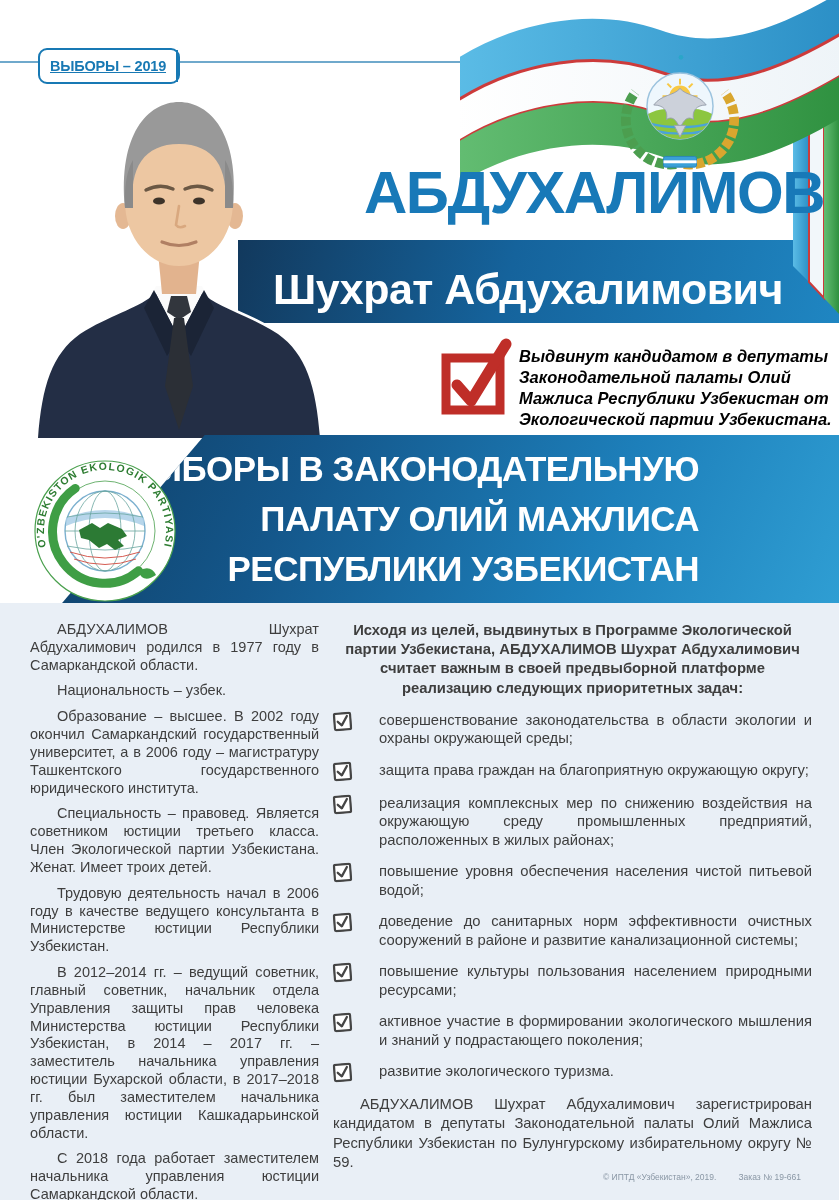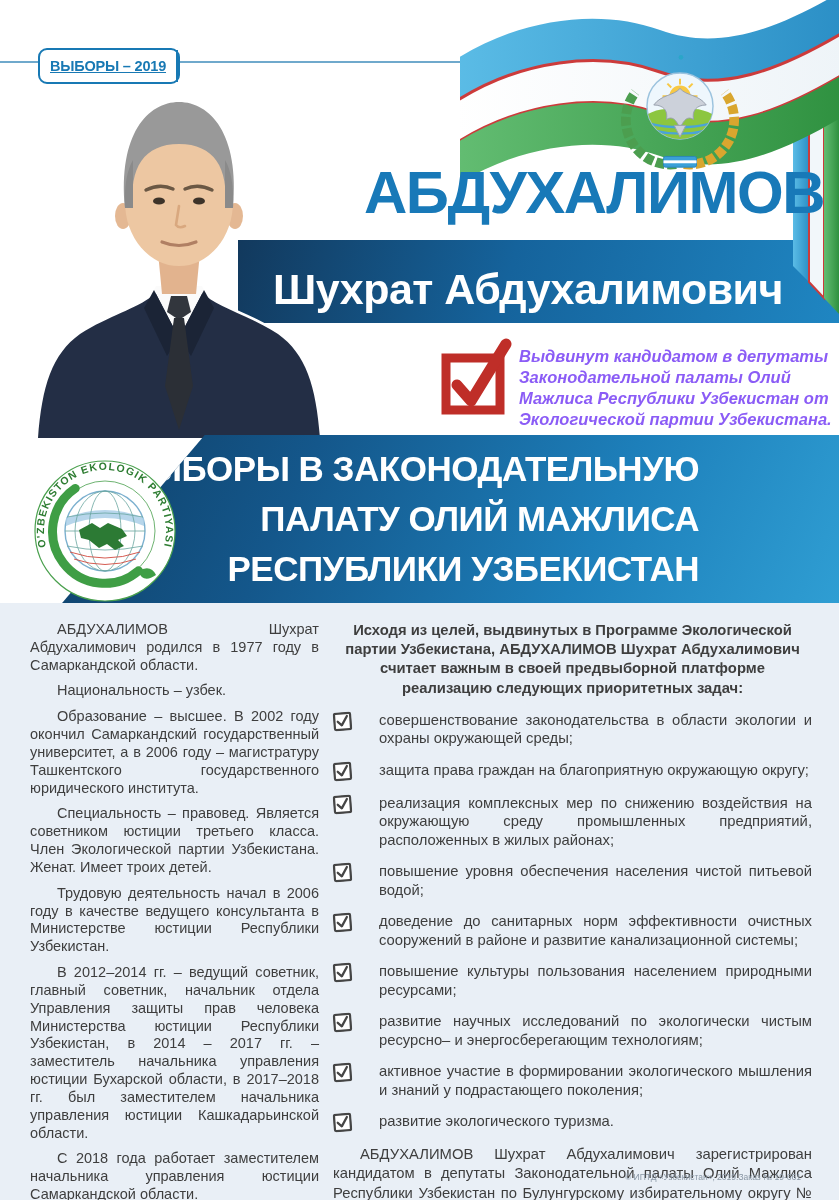--- a/index.html
+++ b/index.html
@@ -30,21 +30,21 @@
   .name-band .given{
     display:block;text-align:right;padding-right:56px;color:#fff;font-weight:bold;
     font-size:43px;line-height:83px;letter-spacing:-0.5px;white-space:nowrap;margin-top:8px;
   }
   .photo{position:absolute;left:28px;top:86px;width:302px;height:352px;z-index:3;
     filter:drop-shadow(2px 0 0 #fff) drop-shadow(-2px 0 0 #fff) drop-shadow(0 2px 0 #fff) drop-shadow(0 -2px 0 #fff);}
   
   .red-check{position:absolute;left:440px;top:336px;width:72px;height:80px;z-index:2;}
   .nomination-text{
     position:absolute;left:519px;top:346px;width:318px;z-index:2;
-    font-size:16.5px;font-weight:bold;font-style:italic;color:#8b5cf6;line-height:1.27;
+    font-size:16.5px;font-weight:bold;font-style:italic;color:#000000;line-height:1.27;
   }
   
   .banner{
     position:absolute;left:0;top:435px;width:100%;height:168px;z-index:4;
     background:linear-gradient(115deg,#0e3a5f 0%,#14578b 35%,#1d7fba 70%,#2f9ed3 100%);
     -webkit-clip-path:polygon(24.4% 0,100% 0,100% 100%,7.4% 100%);
     clip-path:polygon(24.4% 0,100% 0,100% 100%,7.4% 100%);
   }
   .banner .lines{padding:9px 140px 0 0;text-align:right;color:#fff;font-weight:bold;
     font-size:35px;line-height:50px;letter-spacing:-0.5px;}
@@ -59,21 +59,21 @@
   .col-right{position:absolute;left:333px;top:621px;width:479px;z-index:1;font-size:14.8px;color:#3e3e3e;}
   .intro{margin:0 0 13px 0;font-weight:bold;text-align:center;line-height:1.3;}
   ul.priorities{list-style:none;margin:0;padding:0;}
   ul.priorities li{display:flex;gap:27px;margin:0 0 13px 0;align-items:flex-start;}
   .chk{flex:0 0 19px;width:19px;height:19px;margin-top:1px;transform:rotate(-4deg);}
   .chk svg{display:block;width:19px;height:19px;}
   .pri-text{text-align:justify;line-height:1.25;}
   .closing{margin:6px 0 0 0;text-indent:27px;text-align:justify;line-height:1.3;}
   .footer{
     position:absolute;right:38px;bottom:18px;z-index:1;font-size:8.5px;color:#8a97a5;
-    display:flex;white-space:nowrap;
+    display:flex;gap:22px;white-space:nowrap;
   }
 </style>
 </head>
 <body>
 
 <div class="poster">
 
   <div class="top-line"></div>
 
   <div class="date-badge">
@@ -278,29 +278,20 @@
   <li>
     <span class="chk">
       <svg viewBox="0 0 20 20">
         <rect x="1.5" y="1.5" width="17" height="17" rx="1.5" fill="#ffffff" stroke="#454545" stroke-width="2.4"></rect>
         <path d="M 5,10 L 9,14 L 15,4.5" fill="none" stroke="#454545" stroke-width="2.4" stroke-linecap="round" stroke-linejoin="round"></path>
       </svg>
     </span>
     <span class="pri-text">повышение культуры пользования населением природными ресурсами;</span>
   </li>
 
-  <li>
-    <span class="chk">
-      <svg viewBox="0 0 20 20">
-        <rect x="1.5" y="1.5" width="17" height="17" rx="1.5" fill="#ffffff" stroke="#454545" stroke-width="2.4"></rect>
-        <path d="M 5,10 L 9,14 L 15,4.5" fill="none" stroke="#454545" stroke-width="2.4" stroke-linecap="round" stroke-linejoin="round"></path>
-      </svg>
-    </span>
-    <span class="pri-text">развитие научных исследований по экологически чистым ресурсно– и энергосберегающим технологиям;</span>
-  </li>
 
   <li>
     <span class="chk">
       <svg viewBox="0 0 20 20">
         <rect x="1.5" y="1.5" width="17" height="17" rx="1.5" fill="#ffffff" stroke="#454545" stroke-width="2.4"></rect>
         <path d="M 5,10 L 9,14 L 15,4.5" fill="none" stroke="#454545" stroke-width="2.4" stroke-linecap="round" stroke-linejoin="round"></path>
       </svg>
     </span>
     <span class="pri-text">активное участие в формировании экологического мышления и знаний у подрастающего поколения;</span>
   </li>

